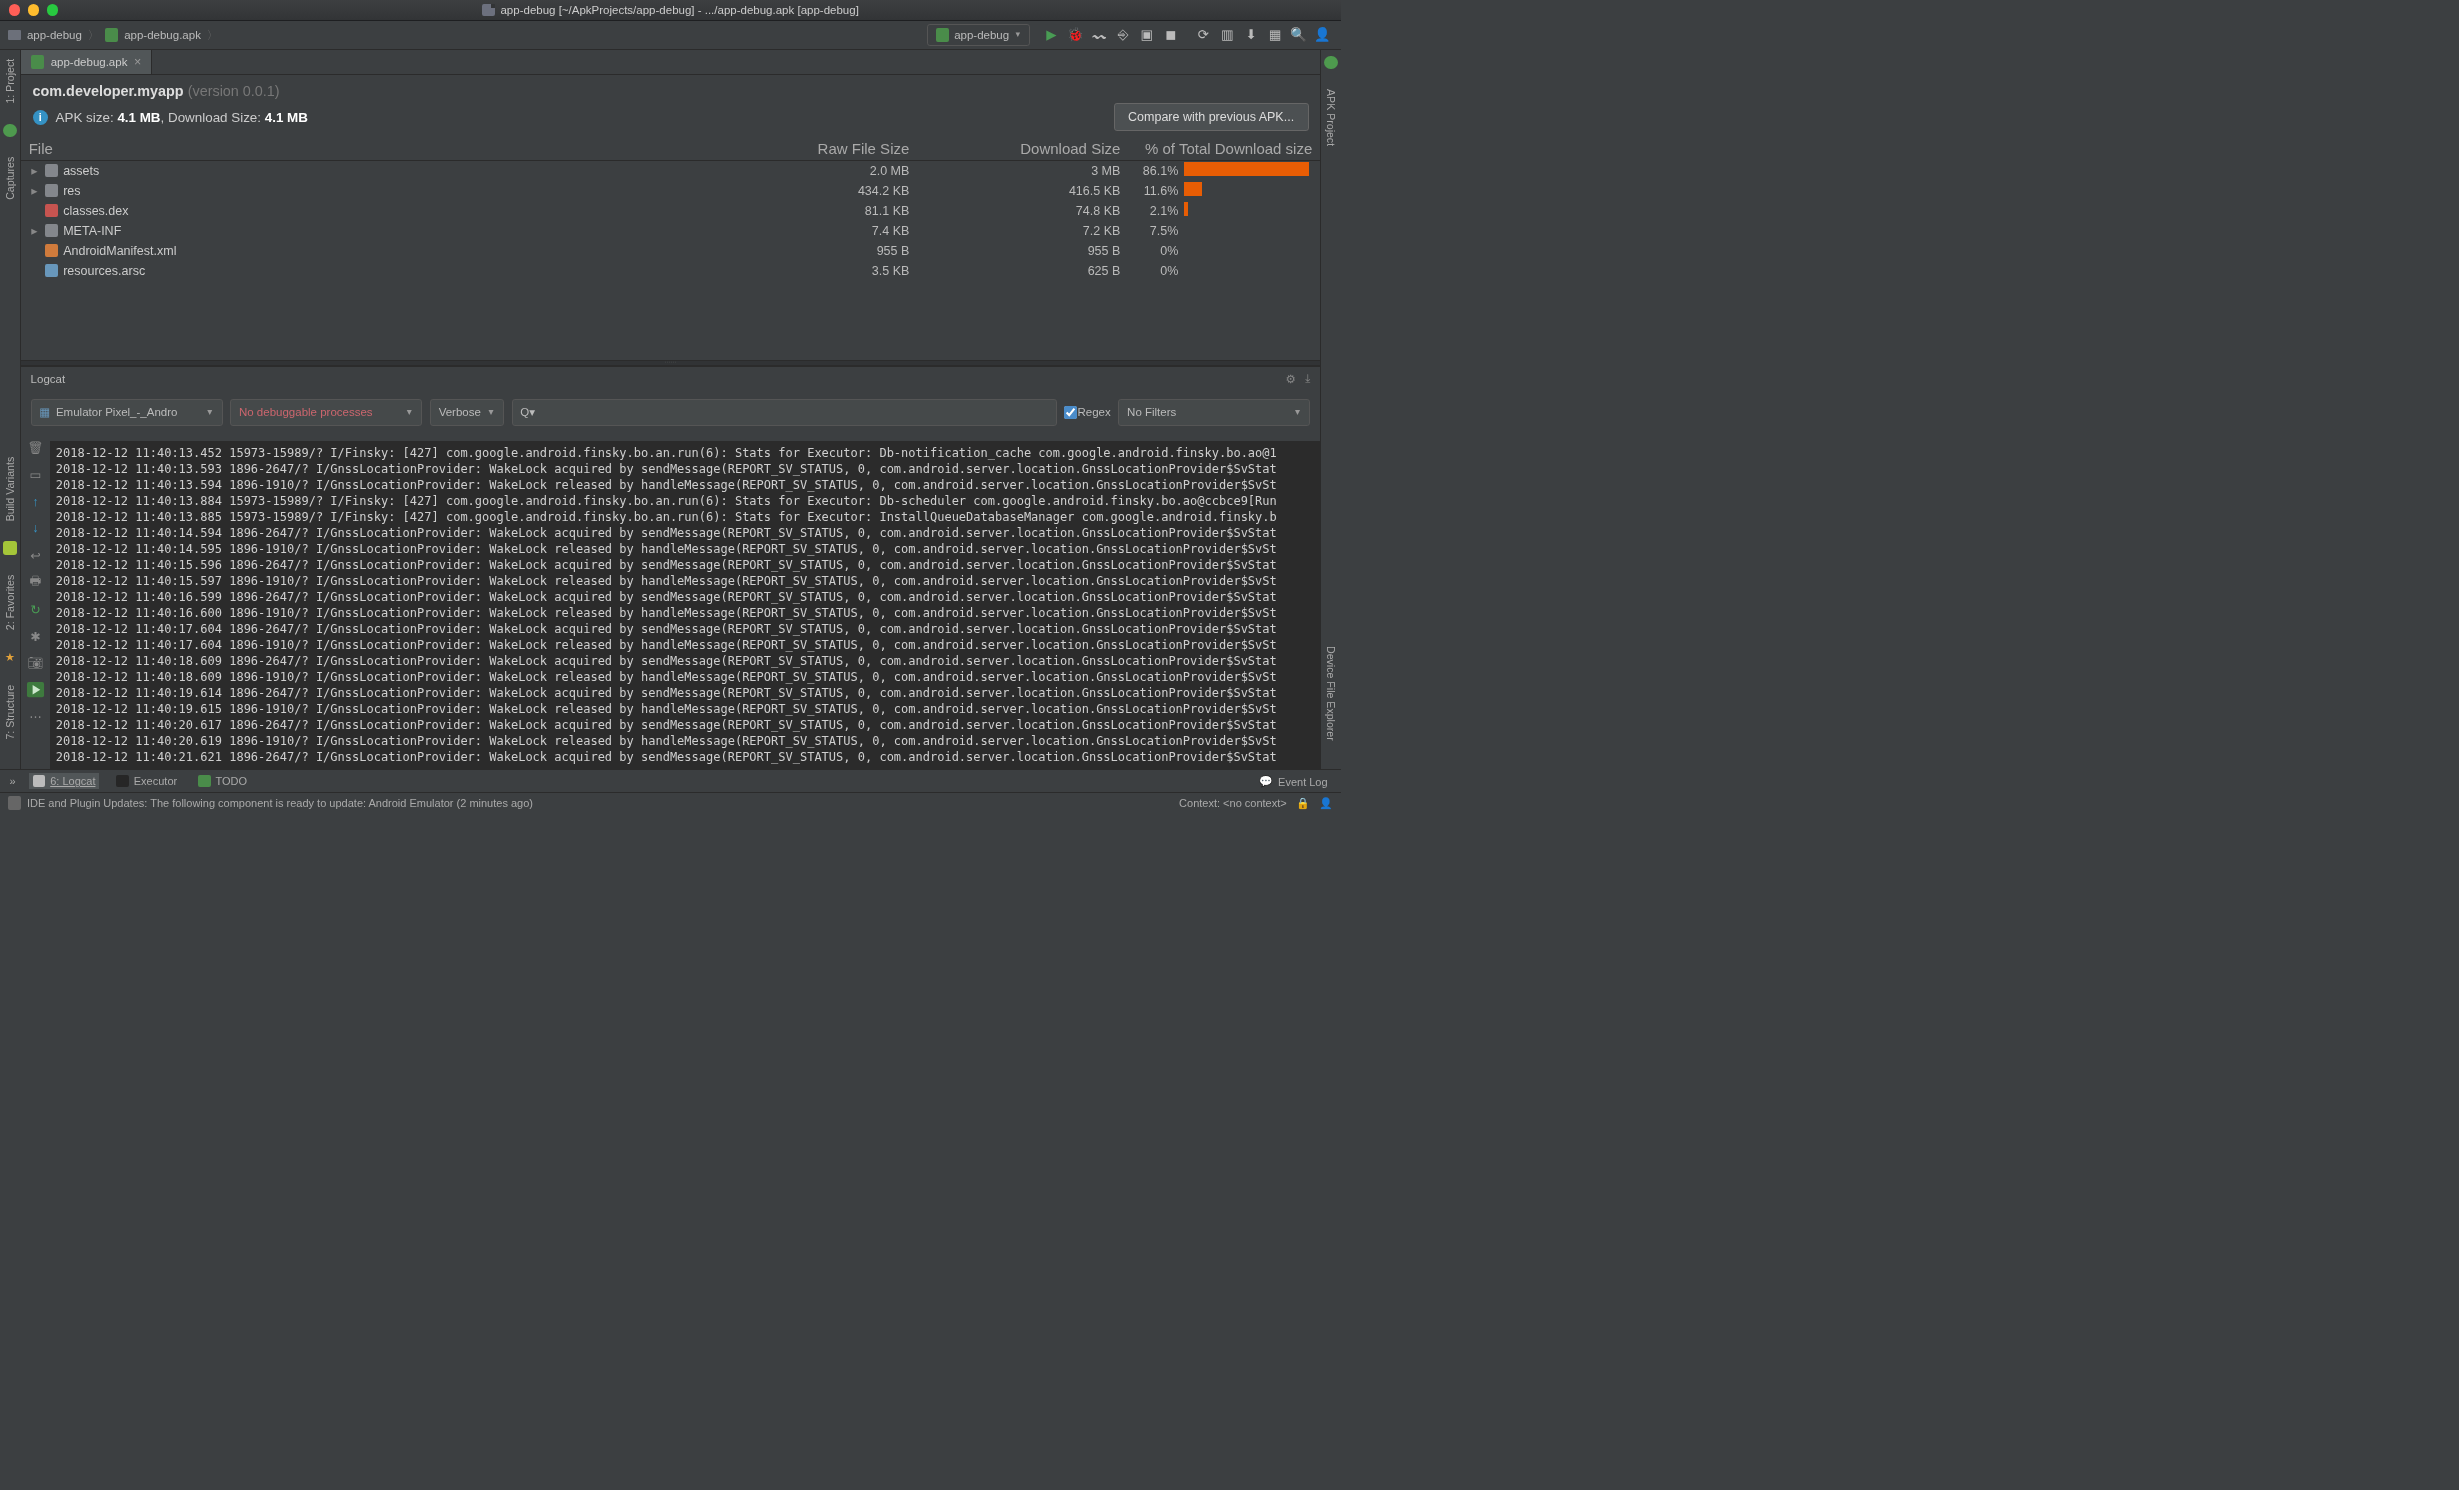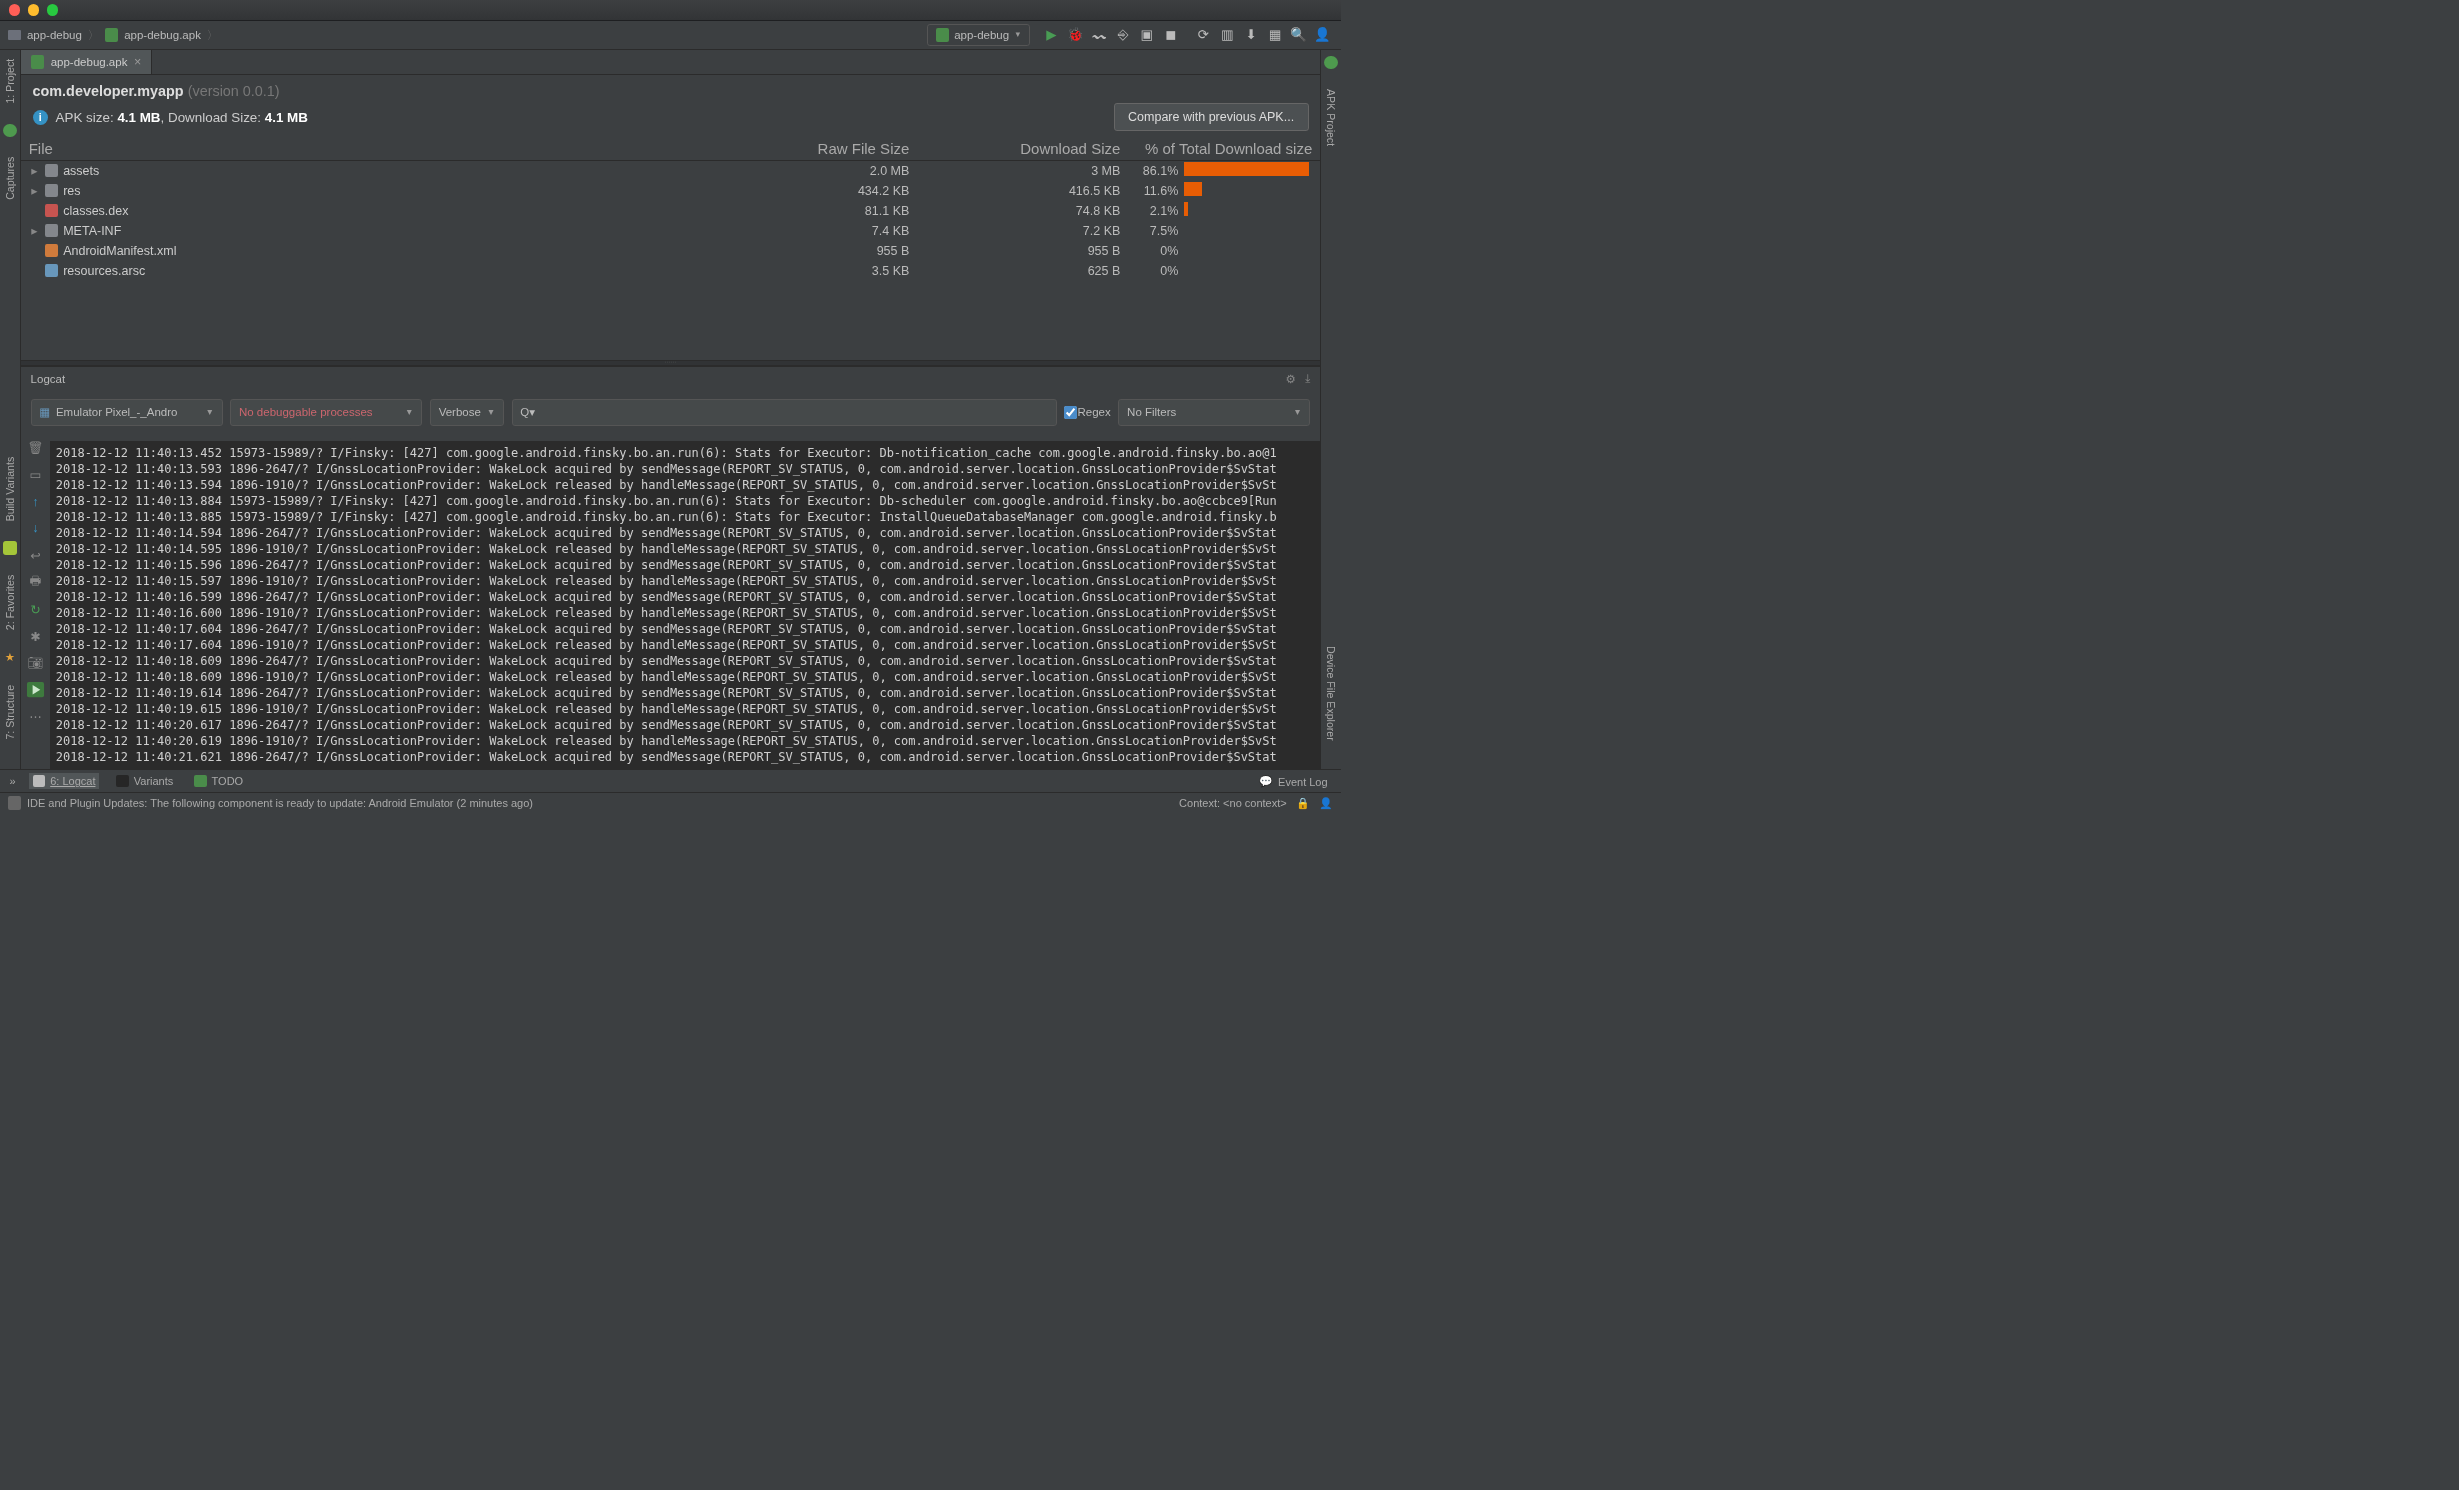--- a/index.html
+++ b/index.html
@@ -211,20 +211,24 @@
 .lock { color:#888;}
 </style>
 </head>
 <body>
 
 <div class="titlebar">
   <div class="traffic-lights">
     <div class="light red"></div>
     <div class="light yellow"></div>
     <div class="light green"></div>
+  </div>
+  <div class="title-wrap">
+    <span class="file-icon"></span>
+    <span class="title-text">app-debug [~/ApkProjects/app-debug] - .../app-debug.apk [app-debug]</span>
   </div>
 </div>
 
 <div class="breadcrumb-row">
   <div class="bc-item">
     <span class="folder-ico"></span>
     <span>app-debug</span>
   </div>
   <span class="bc-sep">〉</span>
   <div class="bc-item">
@@ -480,21 +484,21 @@
 </div>
 
 <div class="bottom-tabs">
   <span>»</span>
   <div class="btab active">
     <span class="sq log"></span>
     <u><span>6: Logcat</span></u>
   </div>
   <div class="btab">
     <span class="sq term"></span>
-    <span>Variants</span>
+    <span>Executor</span>
   </div>
   <div class="btab">
     <span class="sq todo"></span>
     <span>TODO</span>
   </div>
   <div class="spacer"></div>
   <div class="btab">
     <span>💬</span>
     <span>Event Log</span>
   </div>

